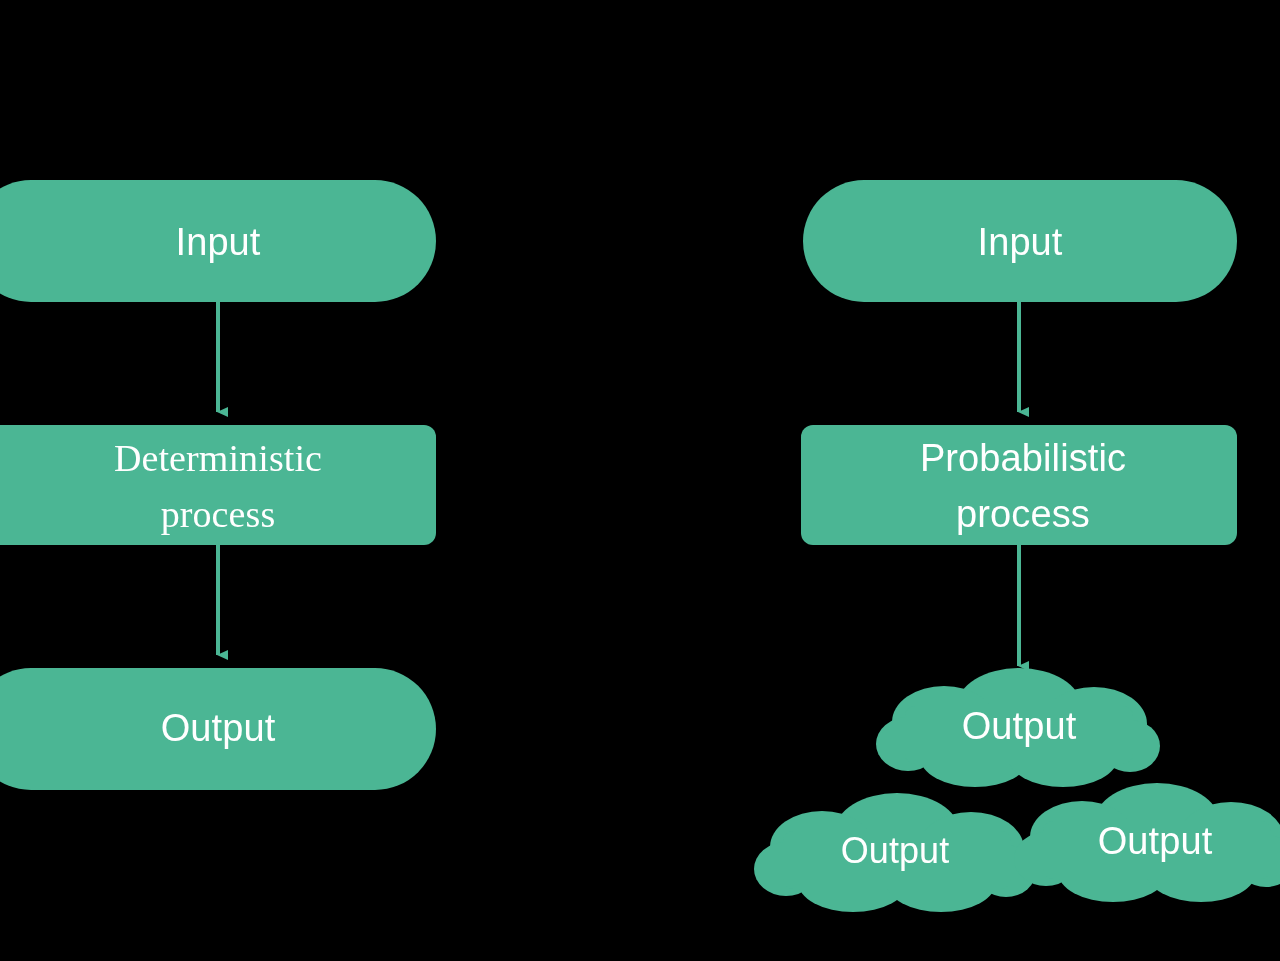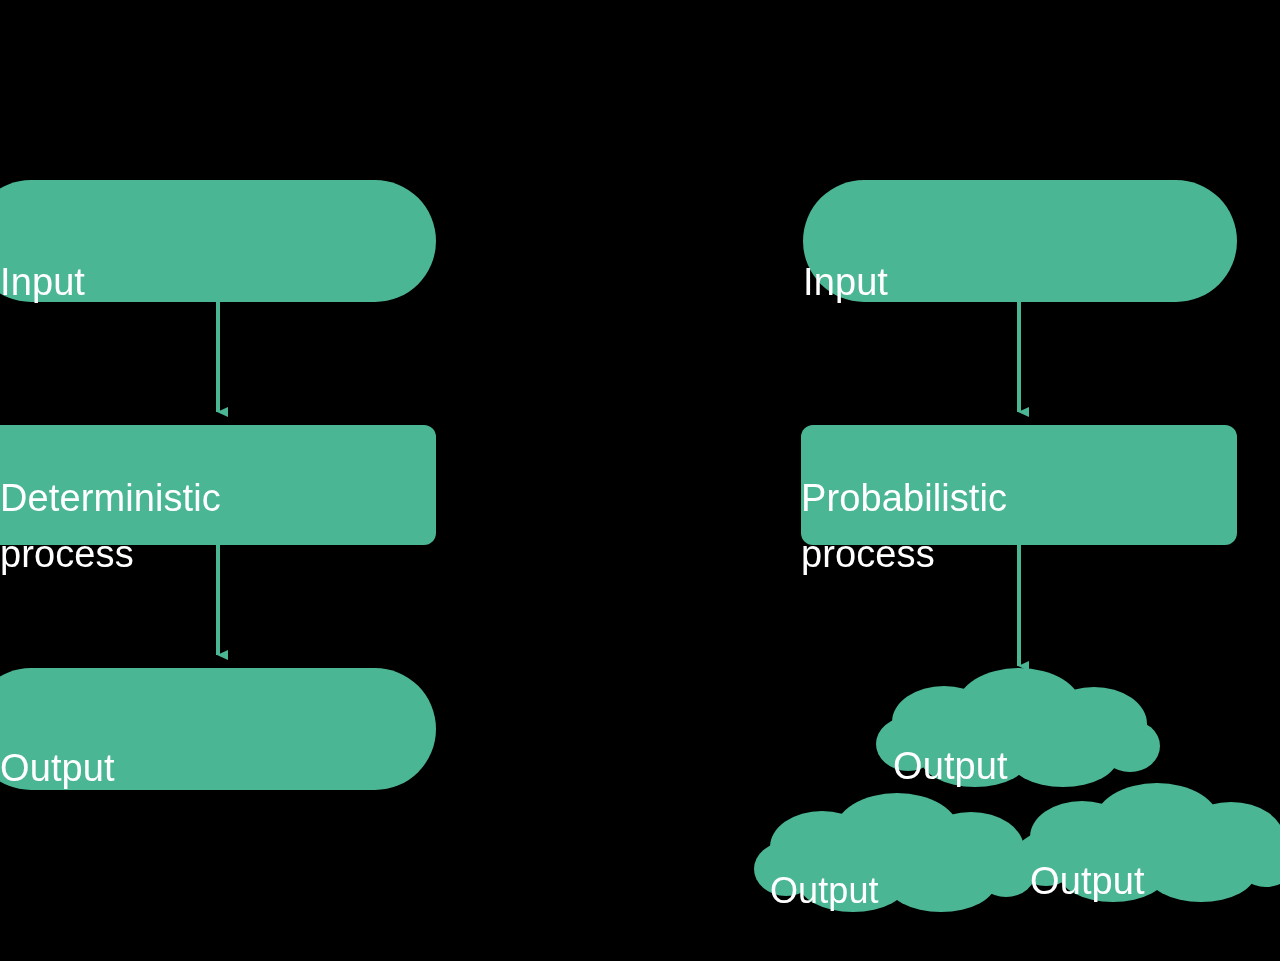--- a/index.html
+++ b/index.html
@@ -22,28 +22,28 @@
     width: 1280px;
     height: 961px;
   }
 
   .node-label {
     position: absolute;
     color: #ffffff;
     font-size: 38px;
     font-weight: 400;
     line-height: 56px;
+    text-align: center;
     white-space: pre-line;
     pointer-events: none;
     letter-spacing: 0.1px;
-    margin-top: 40px;
   }
 
   .label-input-left   { left: 0px;   top: 214px; width: 436px; }
-  .label-proc-left    { left: 0px;   top: 430px; width: 436px; }
+  .label-proc-left    { left: 0px;   top: 430px; width: 436px; font-family: Liberation Serif, serif; }
   .label-output-left  { left: 0px;   top: 700px; width: 436px; }
 
   .label-input-right  { left: 803px; top: 214px; width: 434px; }
   .label-proc-right   { left: 801px; top: 430px; width: 444px; }
 
   .label-cloud-1      { left: 893px; top: 698px; width: 252px; font-size: 38px; }
   .label-cloud-2      { left: 770px; top: 823px; width: 250px; font-size: 36px; }
   .label-cloud-3      { left: 1030px; top: 813px; width: 250px; font-size: 38px; }
 </style>
 </head>

